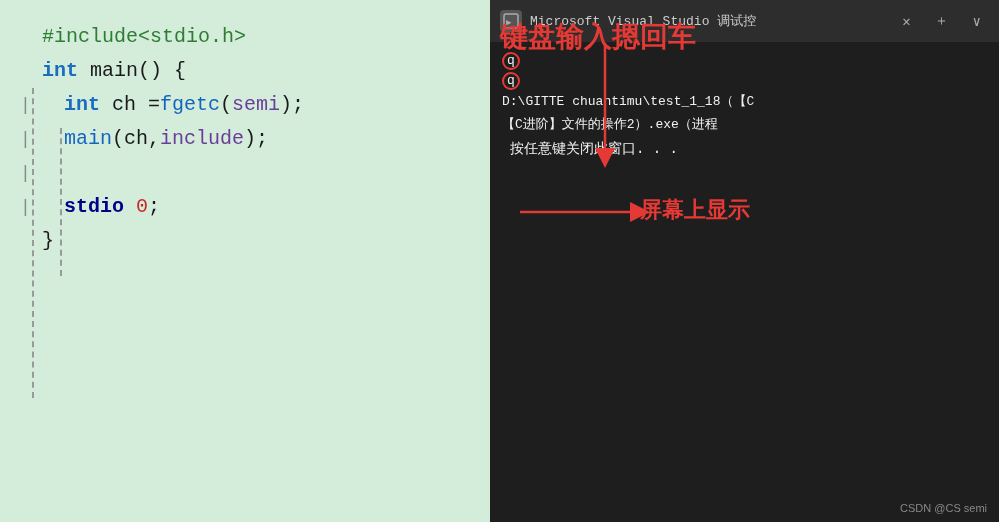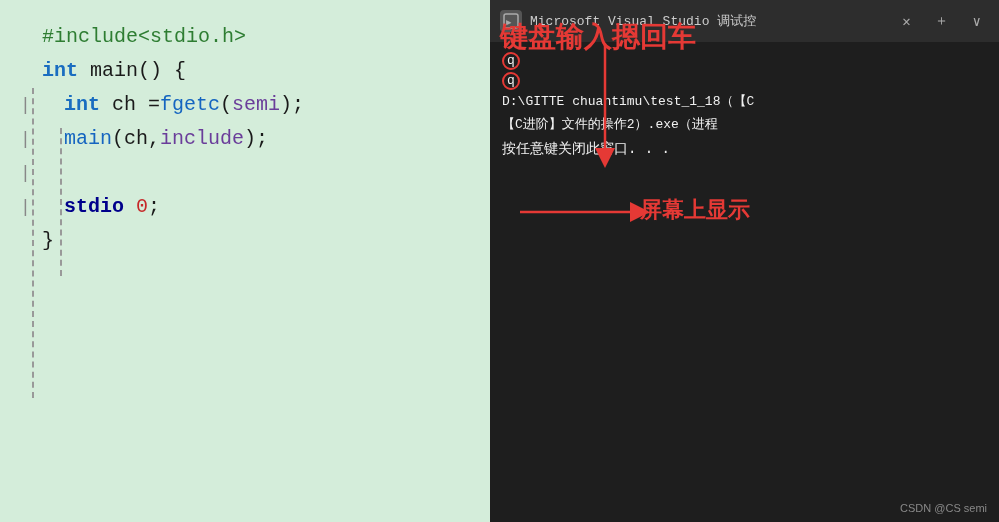--- a/index.html
+++ b/index.html
@@ -154,20 +154,21 @@
 
     .terminal-line {
       display: flex;
       align-items: center;
       margin-bottom: 2px;
     }
 
     .terminal-text {
       color: #f0f0f0;
       font-size: 14px;
+      margin-left: 8px;
     }
 
     .path-text {
       color: #f0f0f0;
       font-size: 13px;
       word-break: break-all;
     }
 
     
     .annotation-overlay {

